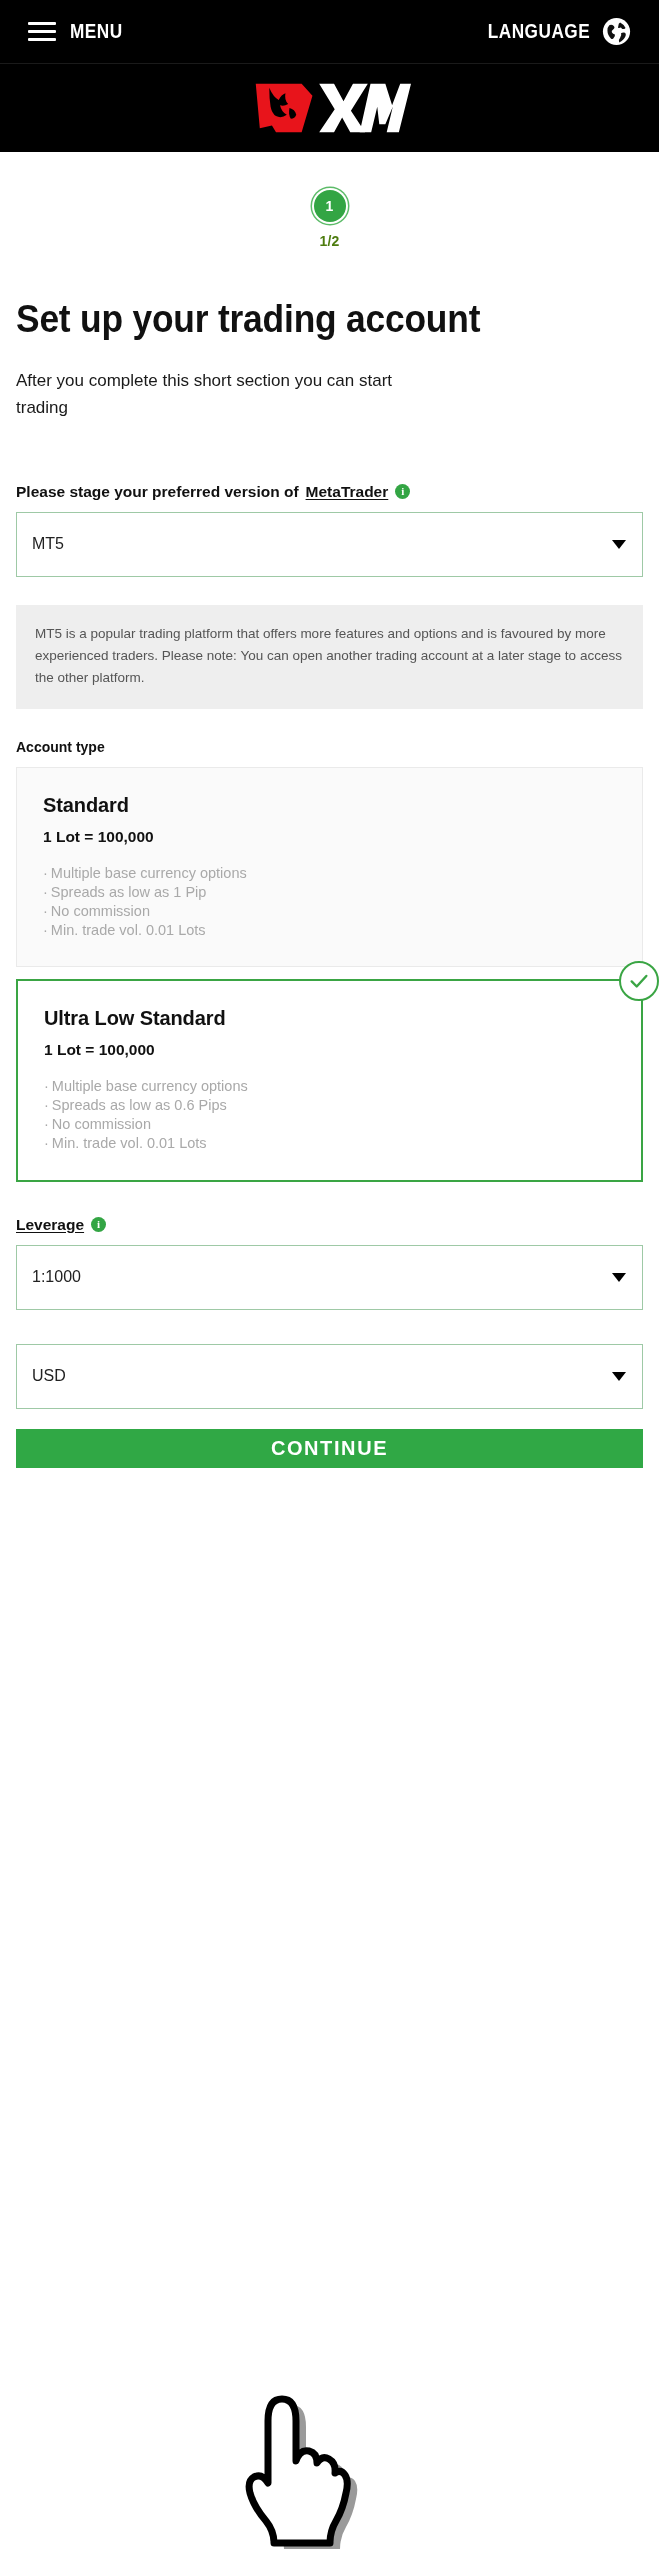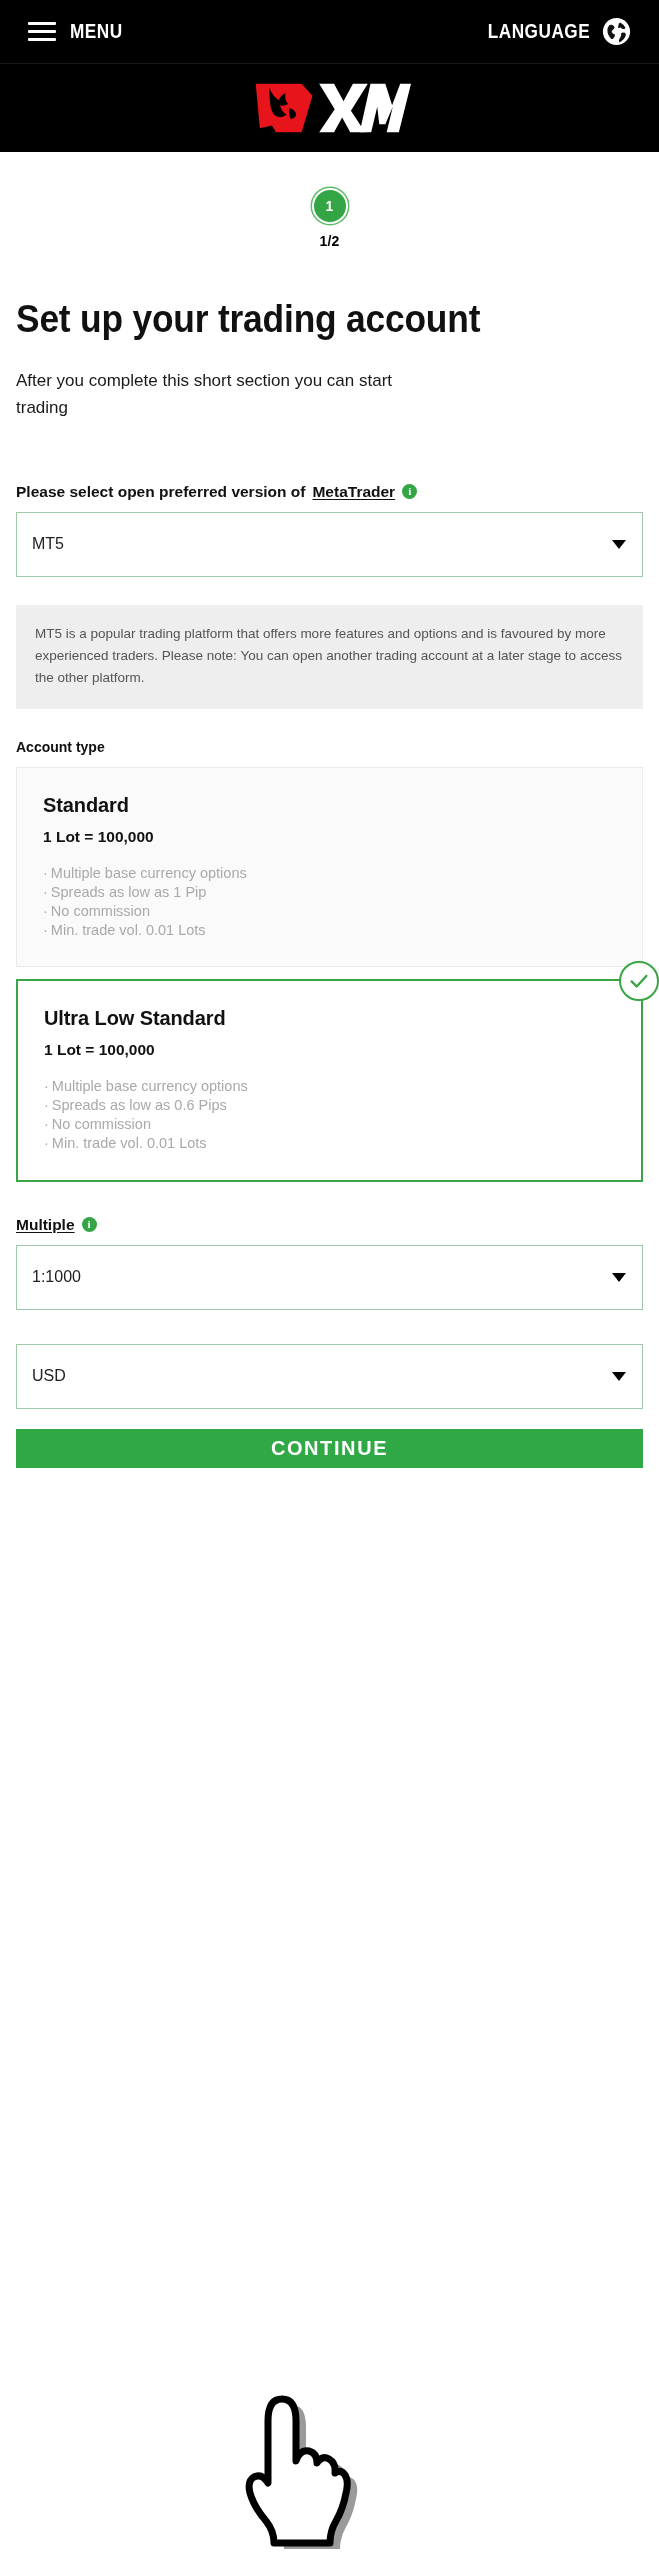--- a/index.html
+++ b/index.html
@@ -63,21 +63,21 @@
     color: #ffffff;
     font-size: 14px;
     font-weight: 700;
     display:flex; align-items:center; justify-content:center;
     box-shadow: 0 0 0 2px #ffffff, 0 0 0 3.5px #5cbb68;
   }
   .step-label {
     margin-top: 11px;
     font-size: 14px;
     font-weight: 700;
-    color: #000000;
+    color: #4d7c0f;
     letter-spacing: 0.2px;
   }
 
   
   .content { padding: 0 16px; }
   h1.page-title {
     margin-top: 46px;
     font-size: 38px;
     line-height: 1.27;
     font-weight: 700;
@@ -264,21 +264,21 @@
     <div class="step-label">1/2</div>
   </div>
 
   <div class="content">
 
     <h1 class="page-title">Set up your trading account</h1>
     <p class="page-sub">After you complete this short section you can start trading</p>
 
     <div class="mt-section">
       <div class="field-label">
-        <span>Please select open preferred version of</span>
+        <span>Please stage your preferred version of</span>
         <span class="underlined">MetaTrader</span>
         <span class="info-icon">i</span>
       </div>
       <div class="select-box">
         <span class="select-value">MT5</span>
         <span class="caret"></span>
       </div>
     </div>
 
     <div class="note-box">
@@ -309,21 +309,21 @@
       <ul class="acct-feats">
         <li>Multiple base currency options</li>
         <li>Spreads as low as 0.6 Pips</li>
         <li>No commission</li>
         <li>Min. trade vol. 0.01 Lots</li>
       </ul>
     </div>
 
     <div class="field-block">
       <div class="field-label">
-        <span class="underlined">Multiple</span>
+        <span class="underlined">Leverage</span>
         <span class="info-icon">i</span>
       </div>
       <div class="select-box">
         <span class="select-value">1:1000</span>
         <span class="caret"></span>
       </div>
     </div>
 
     <div class="field-block">
       <div class="select-box">

